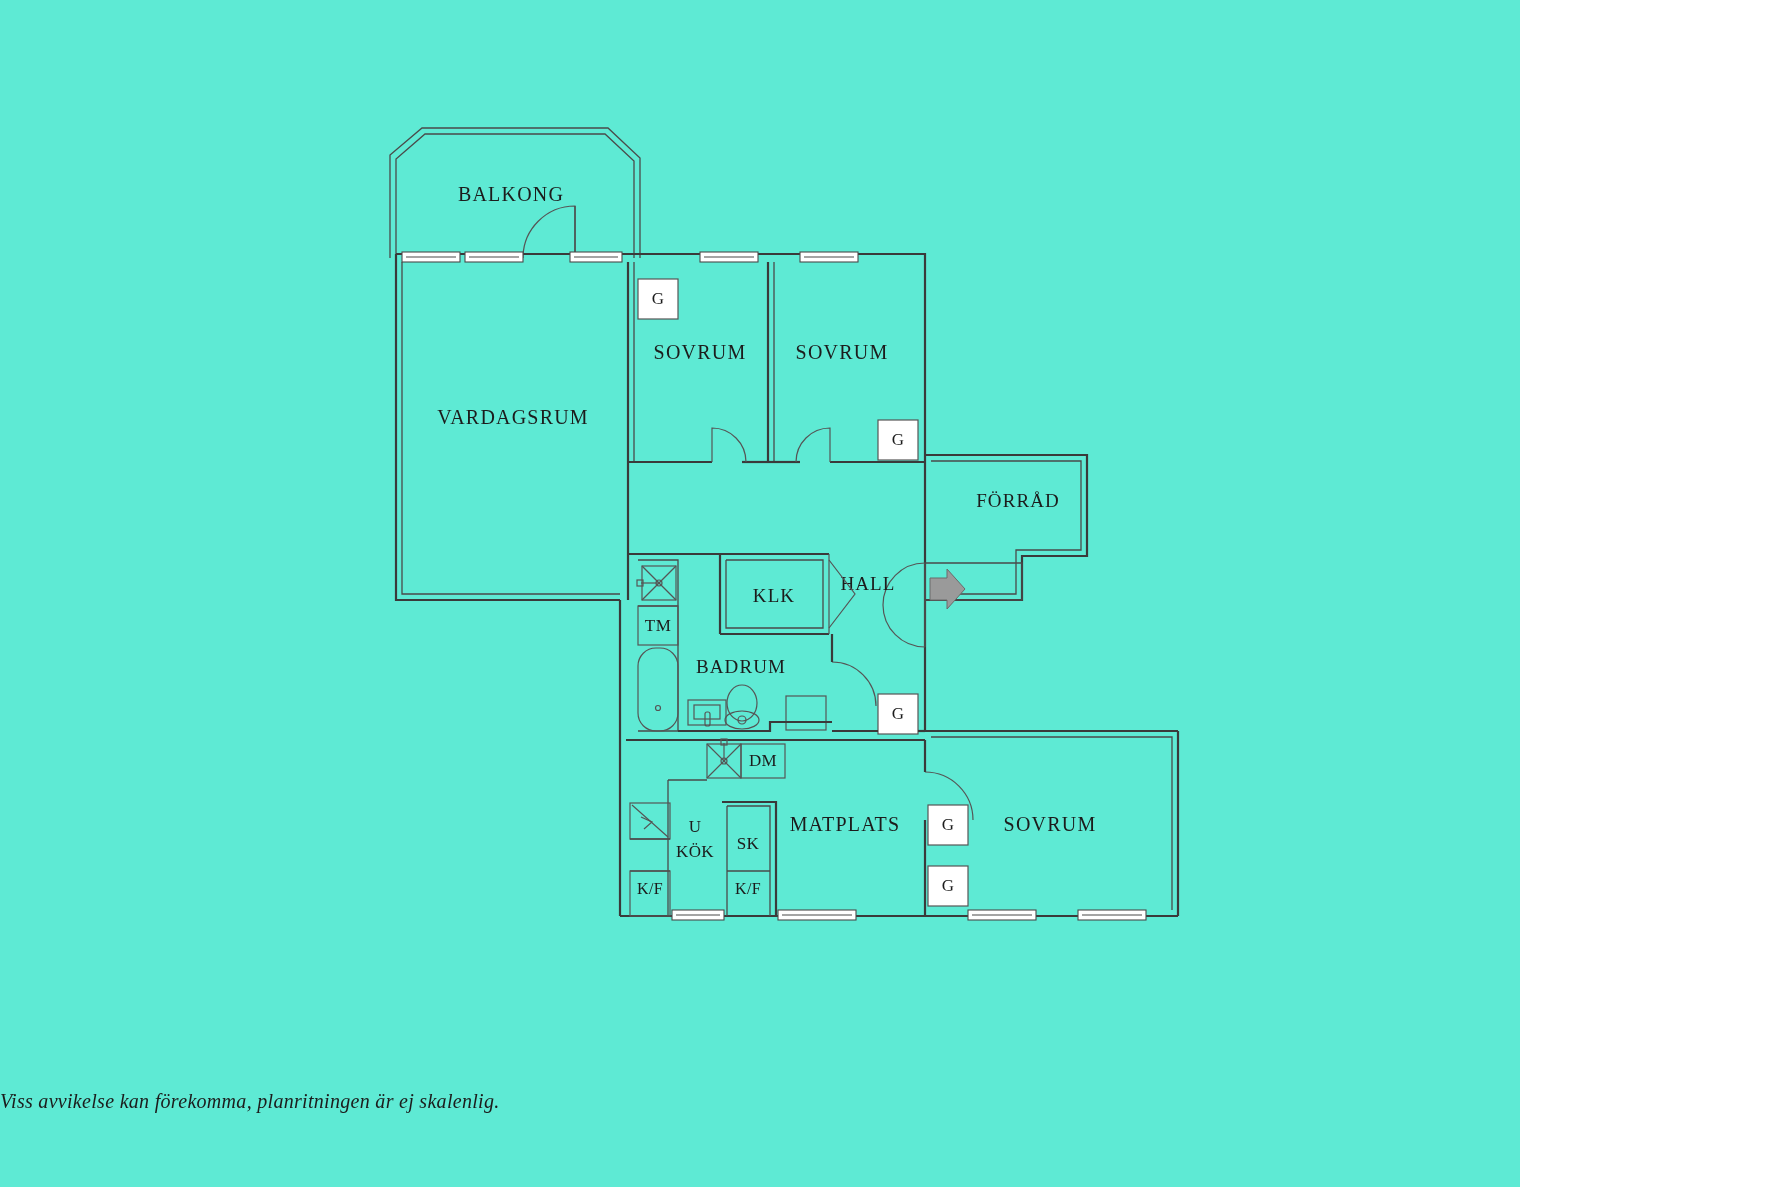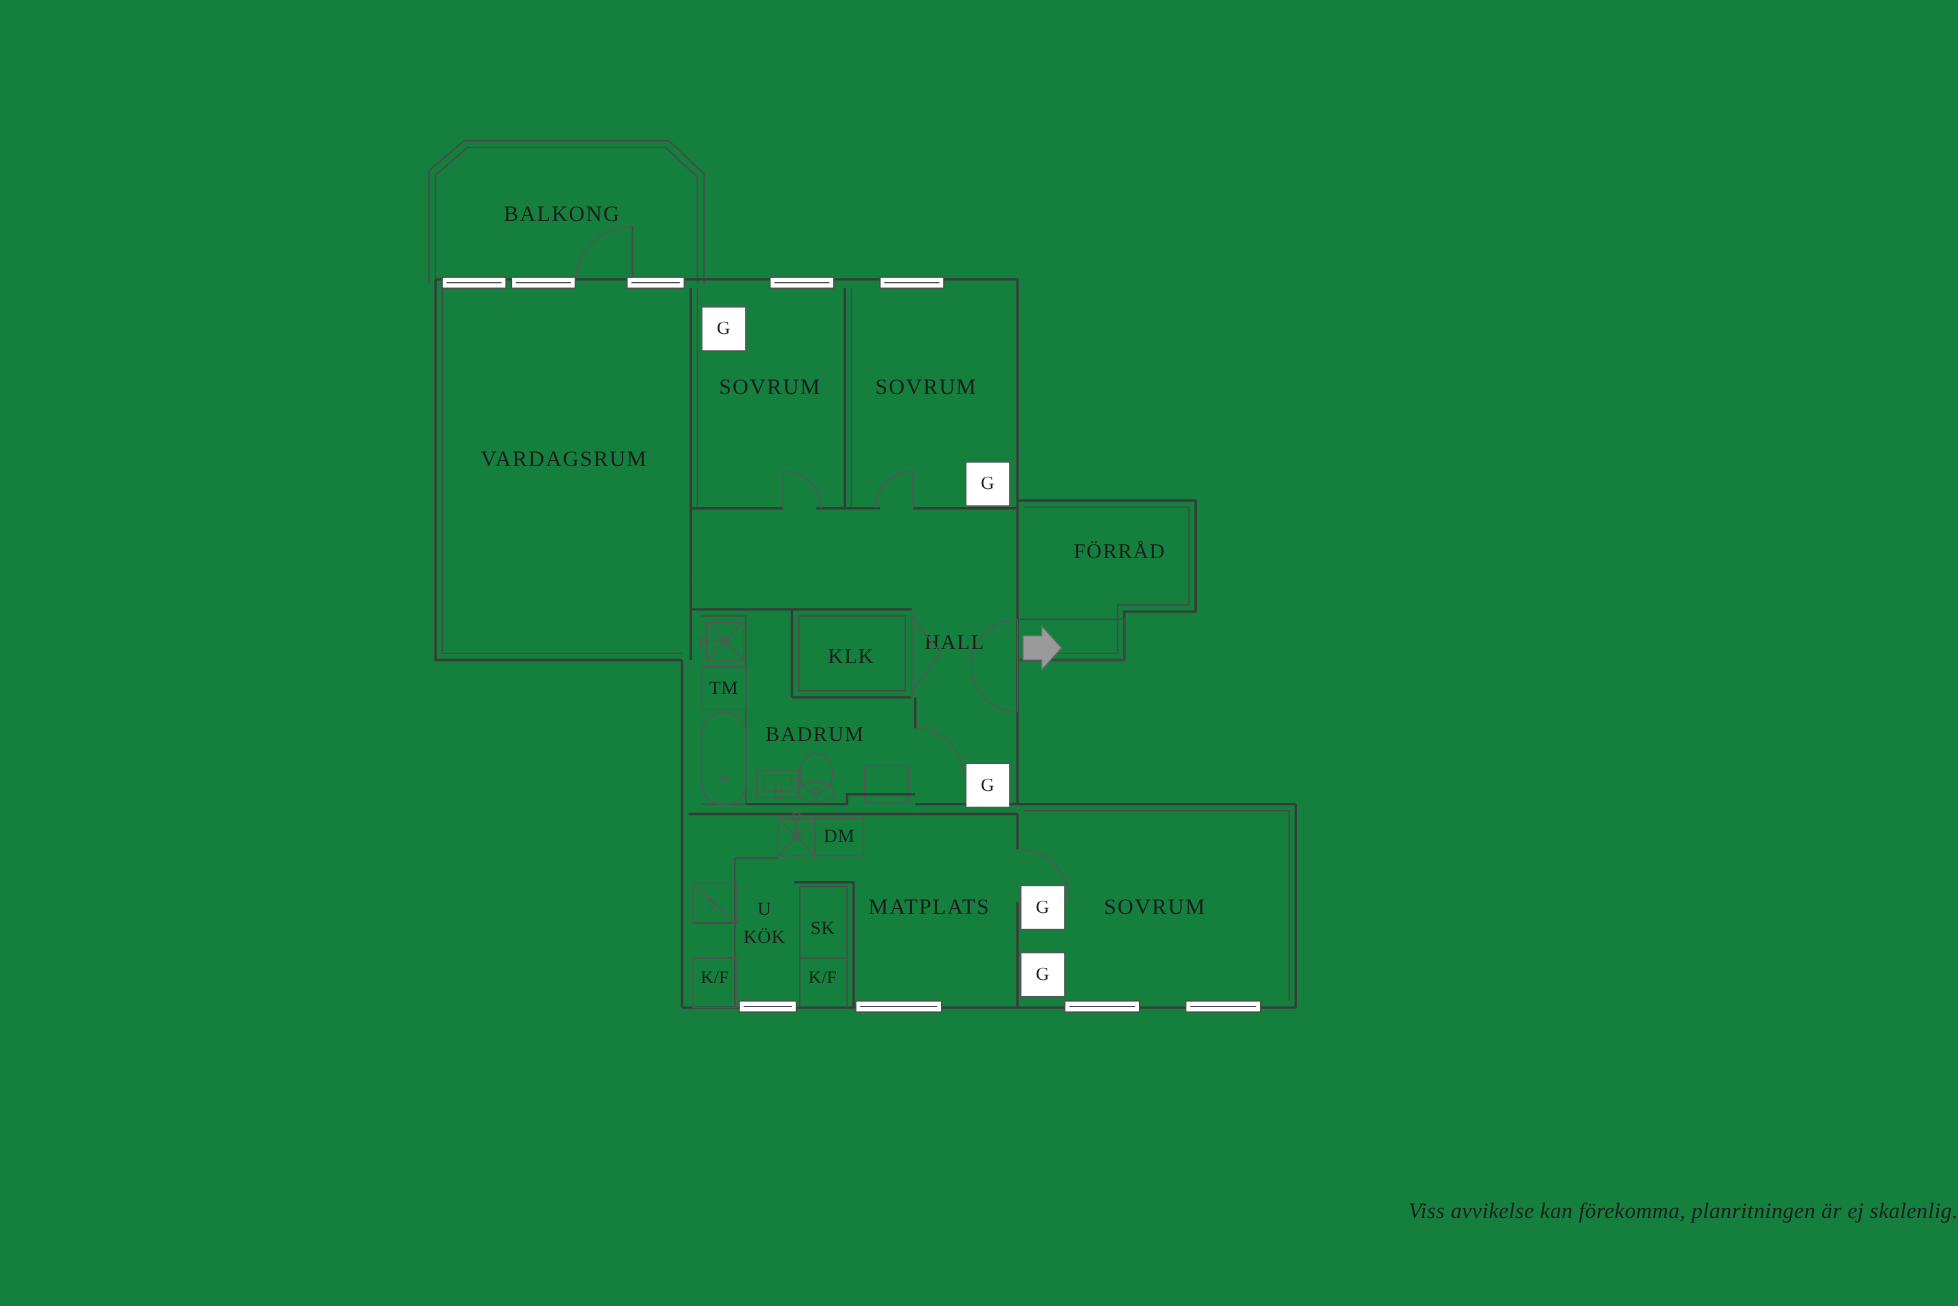--- a/index.html
+++ b/index.html
@@ -8,23 +8,23 @@
     background: #ffffff;
   }
   body {
     width: 1780px;
     height: 1187px;
     overflow: hidden;
     font-family: "Liberation Serif", "DejaVu Serif", serif;
   }
   #stage {
     position: relative;
-    width: 1780px;
+    width: 1520px;
     height: 1187px;
-    background: #15803d;
+    background: #5eead4;
   }
   svg#plan {
     position: absolute;
     top: 0; left: 0;
     width: 1780px;
     height: 1187px;
     display: block;
   }
   
   .wall {
@@ -90,21 +90,21 @@
   }
   .lbl-box-sm {
     font-size: 16px;
     letter-spacing: 0.3px;
   }
   .caption {
     position: absolute;
     left: 0;
     top: 1090px;
     width: 1780px;
-    text-align: right;
+    text-align: left;
     font-family: "Liberation Serif", "DejaVu Serif", serif;
     font-style: italic;
     font-size: 20px;
     color: #1c1c1c;
     letter-spacing: 0.3px;
   }
 </style>
 </head>
 <body>
 

